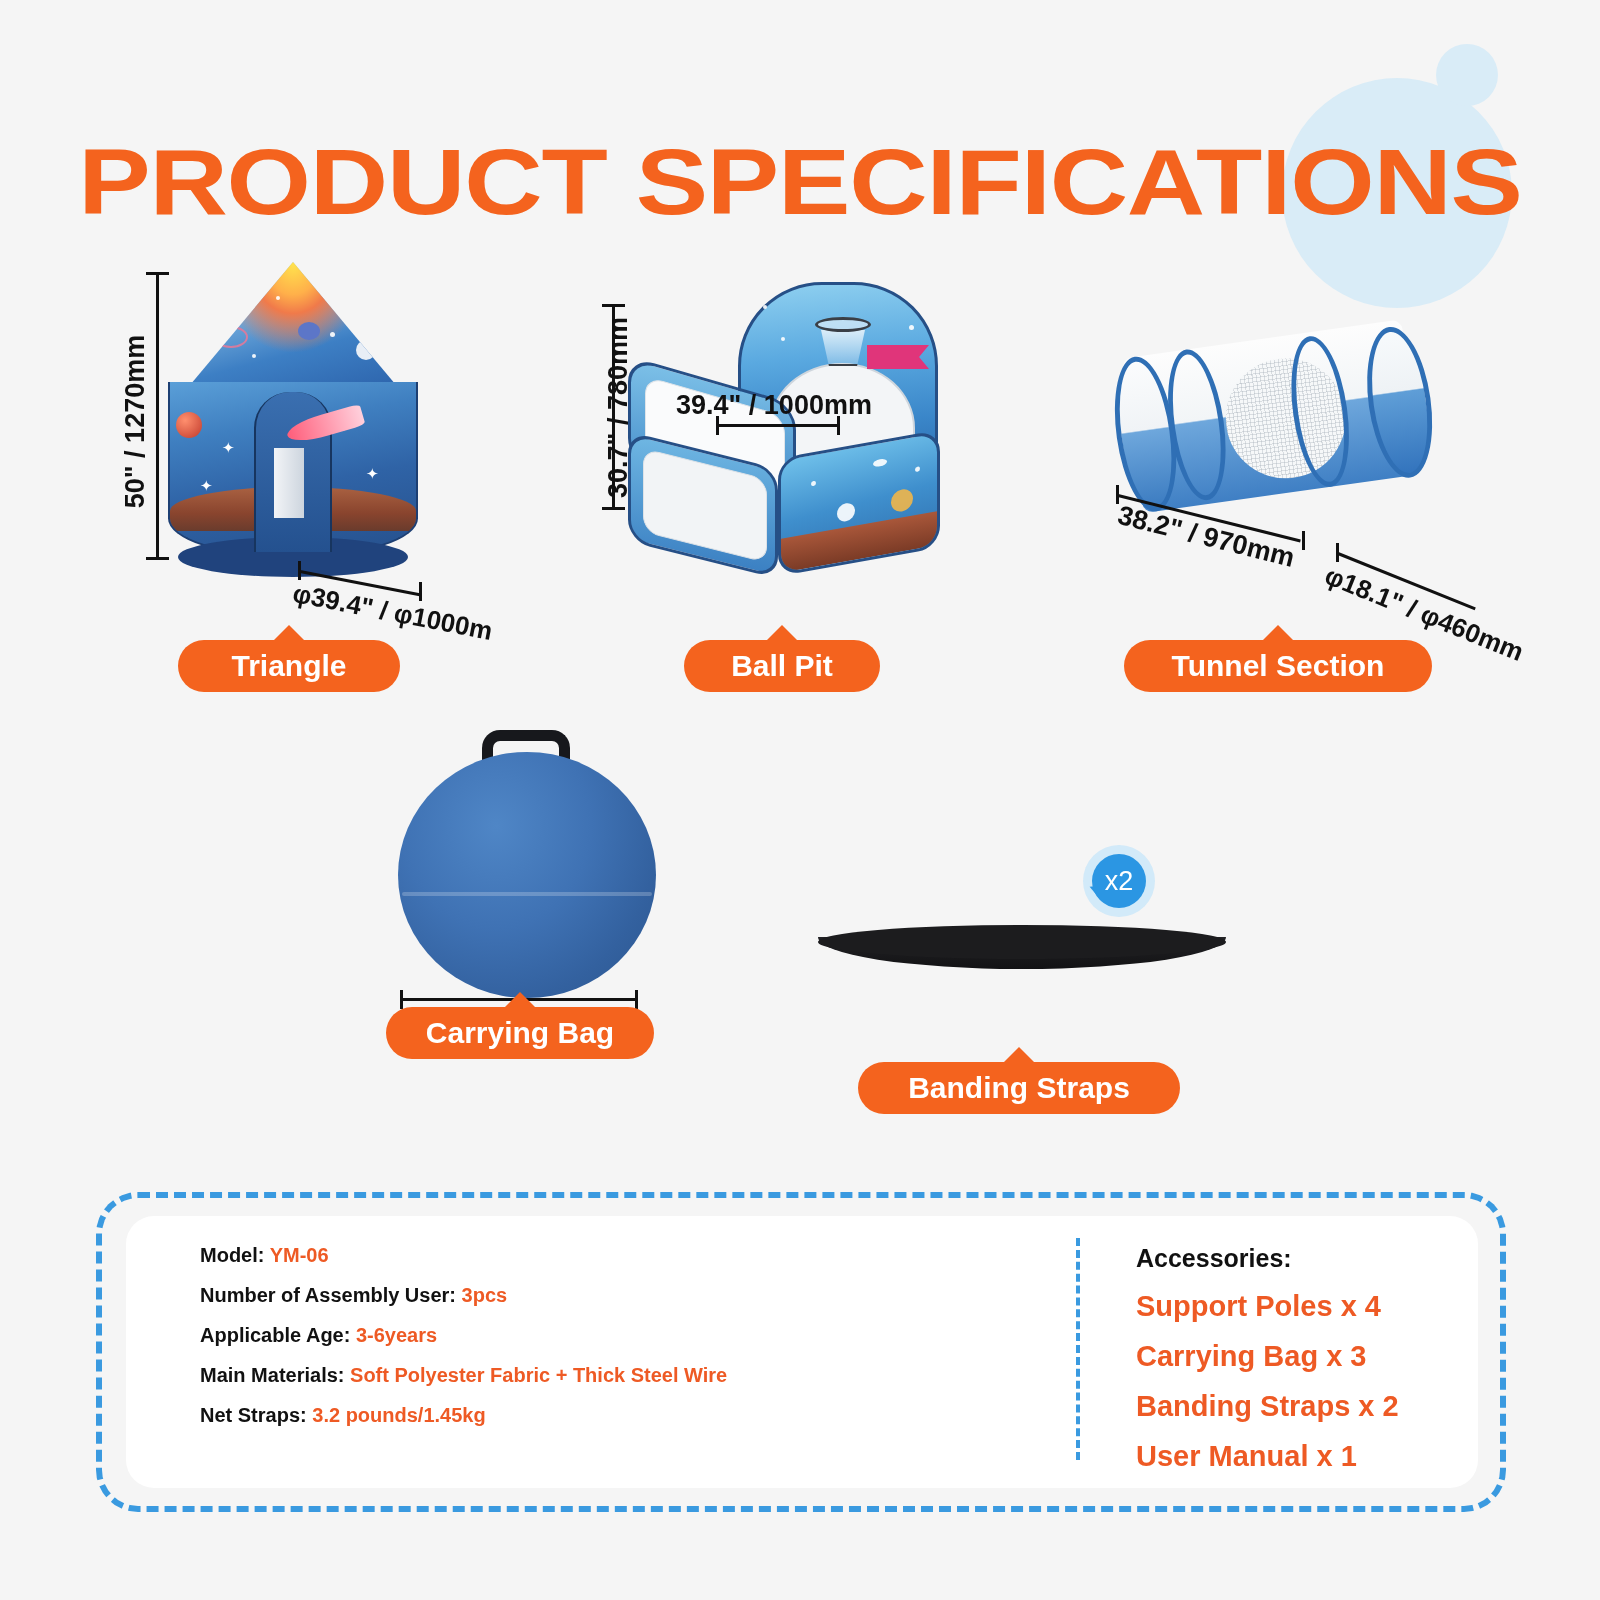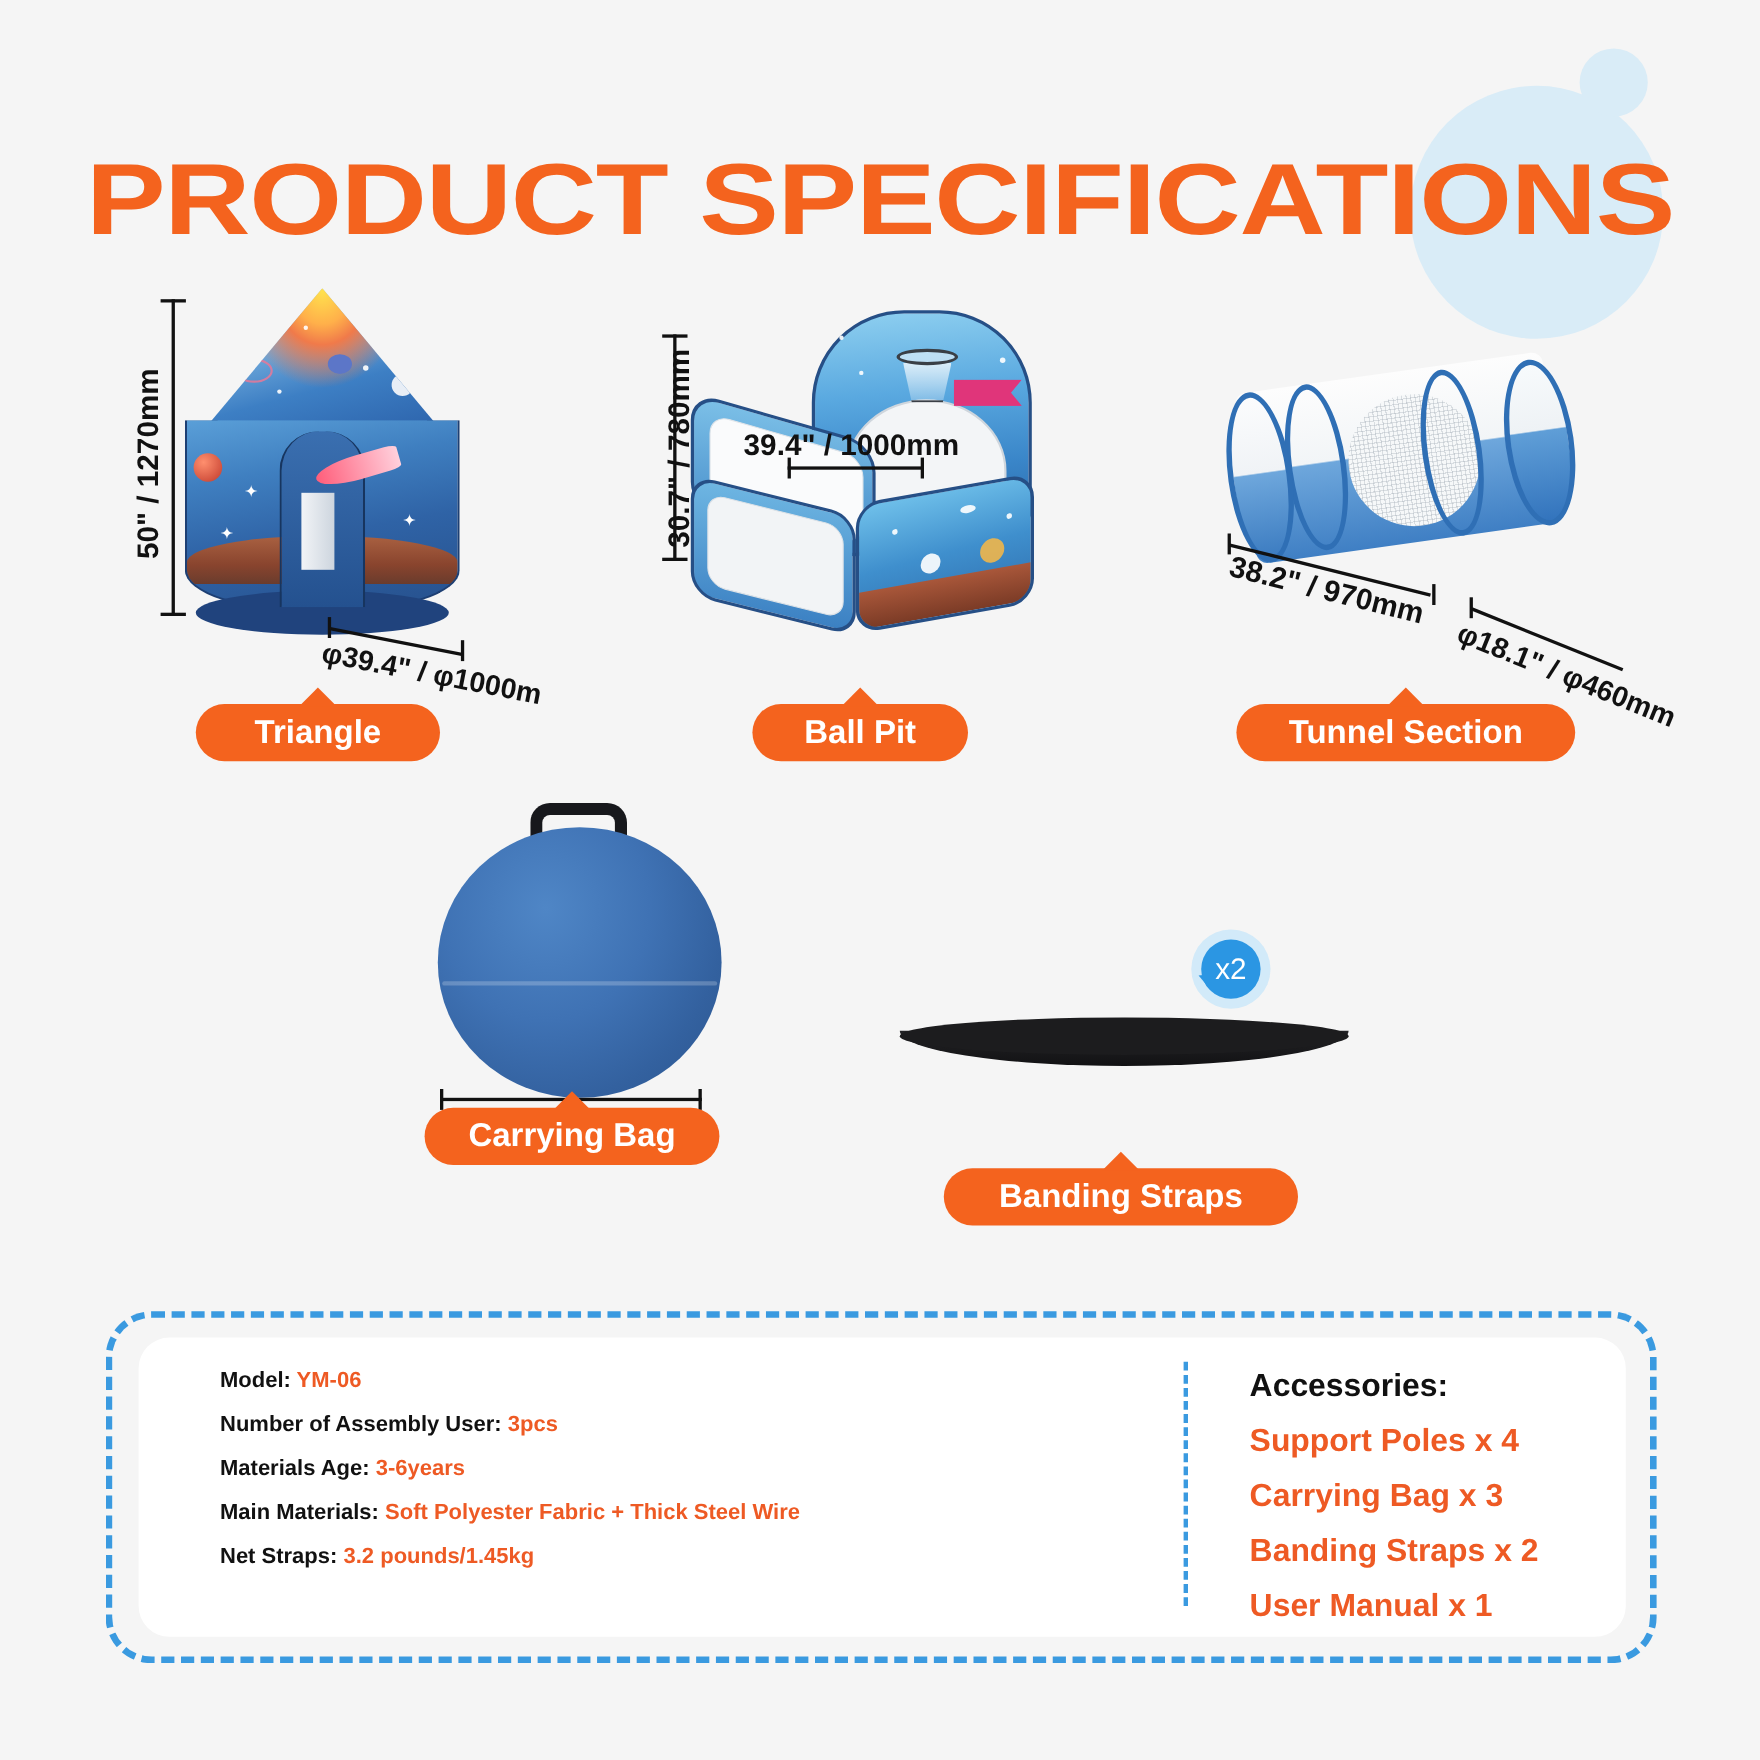--- a/index.html
+++ b/index.html
@@ -230,21 +230,21 @@
   #spec-left { position:absolute; left:74px; top:28px; width:890px; }
   .spec-row {
     font-size:20px; font-weight:bold; color:#111; margin-bottom:17px; white-space:nowrap;
   }
   .spec-row .val { color:#ee5a24; }
   #spec-divider {
     position:absolute; left:950px; top:22px; width:0; height:222px;
     border-left:4px dashed #3a9ae0;
   }
   #spec-right { position:absolute; left:1010px; top:28px; }
-  #acc-title { font-size:29px; font-weight:bold; color:#111; margin-bottom:17px; }
+  #acc-title { font-size:25px; font-weight:bold; color:#111; margin-bottom:17px; }
   .acc-item  { font-size:29px; font-weight:bold; color:#ee5a24; margin-bottom:17px; white-space:nowrap; }
 </style>
 </head>
 <body>
 
 <div class="deco-circle" id="deco-big"></div>
 <div class="deco-circle" id="deco-small"></div>
 
 <div id="page-title">PRODUCT SPECIFICATIONS</div>
 
@@ -391,21 +391,21 @@
   <div id="spec-left">
     <div class="spec-row">
       <span>Model:</span>
       <span class="val">YM-06</span>
     </div>
     <div class="spec-row">
       <span>Number of Assembly User:</span>
       <span class="val">3pcs</span>
     </div>
     <div class="spec-row">
-      <span>Materials Age:</span>
+      <span>Applicable Age:</span>
       <span class="val">3-6years</span>
     </div>
     <div class="spec-row">
       <span>Main Materials:</span>
       <span class="val">Soft Polyester Fabric + Thick Steel Wire</span>
     </div>
     <div class="spec-row">
       <span>Net Straps:</span>
       <span class="val">3.2 pounds/1.45kg</span>
     </div>

